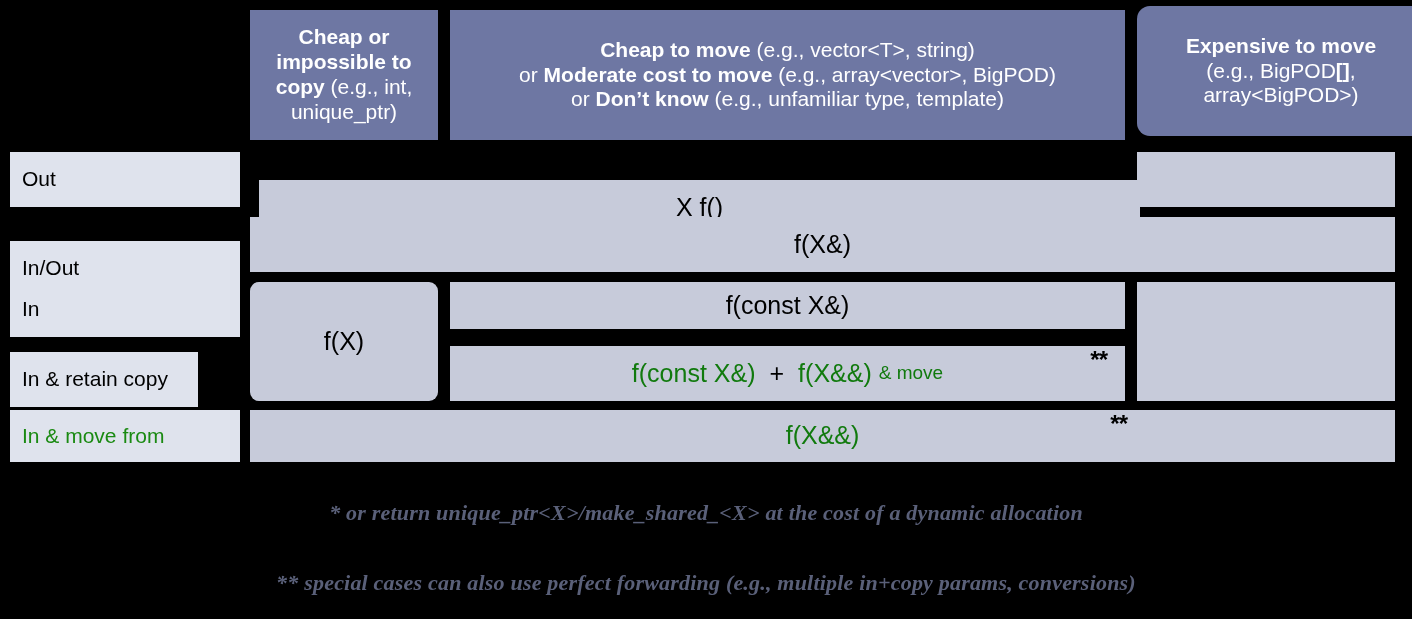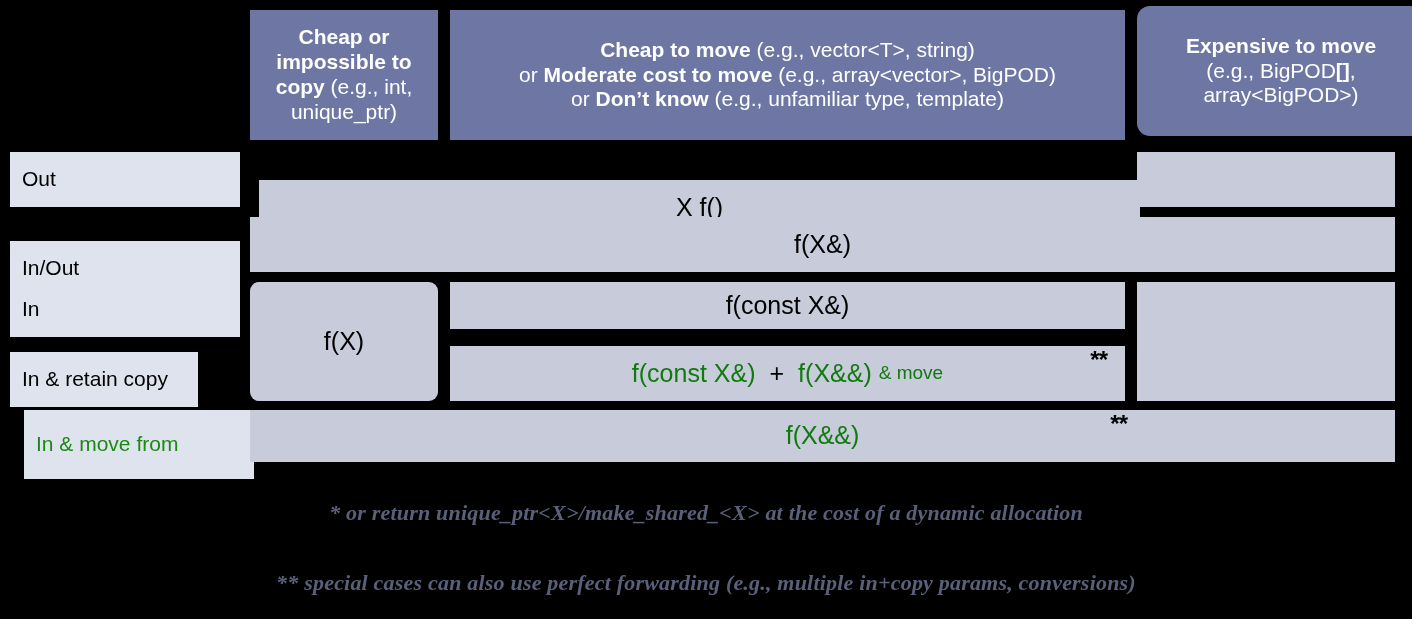--- a/index.html
+++ b/index.html
@@ -130,21 +130,21 @@
 </div>
 
 <div class="cell rowlabel" style="left:10px; top:282px; width:230px; height:55px;">
   <span>In</span>
 </div>
 
 <div class="cell rowlabel" style="left:10px; top:352px; width:188px; height:55px;">
   <span>In &amp; retain copy</span>
 </div>
 
-<div class="cell rowlabel green" style="left:24px; top:410px; width:230px; height:69px;">
+<div class="cell rowlabel green" style="left:10px; top:410px; width:230px; height:52px;">
   <span>In &amp; move from</span>
 </div>
 
 <div class="cell body-cell" style="left:259px; top:152px; width:881px; height:55px;margin-top:28px;">
   <span>X f()</span>
 </div>
 
 <div class="cell body-cell" style="left:1137px; top:152px; width:258px; height:55px;">
   <span></span>
 </div>

